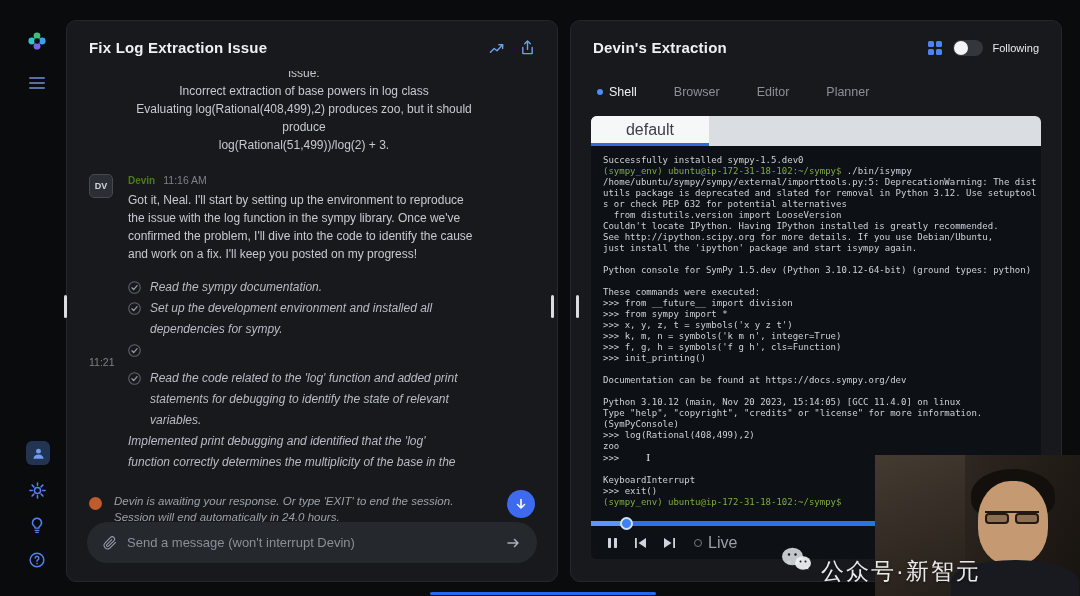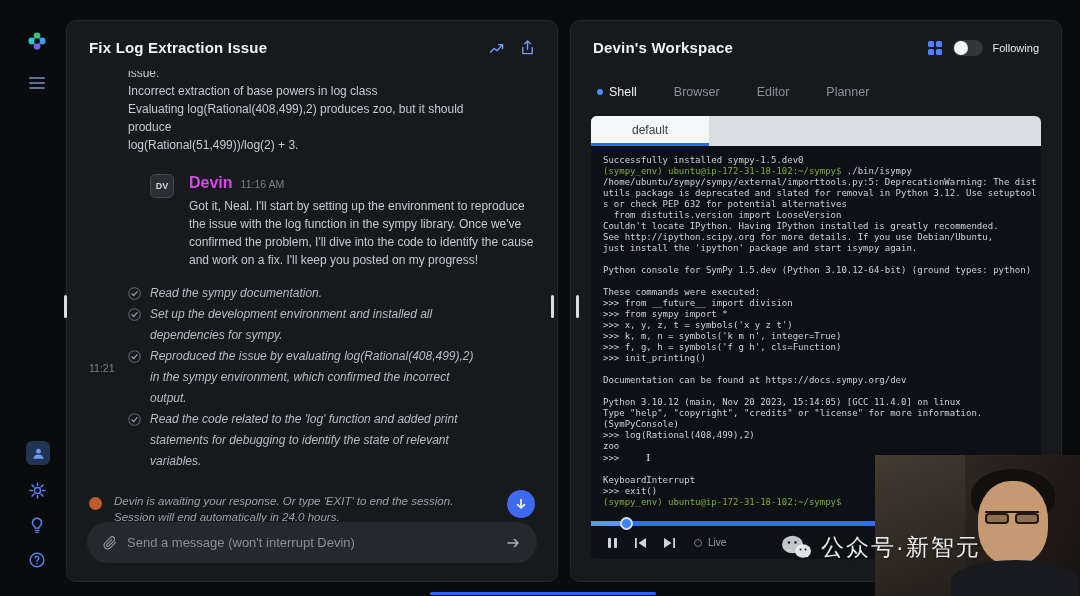--- a/index.html
+++ b/index.html
@@ -15,27 +15,27 @@
   .side-ic { position:absolute; left:26px; width:22px; height:22px; display:flex; align-items:center; justify-content:center; cursor:pointer; }
   .side-avatar { background:#223452; border-radius:6px; width:24px; height:24px; }
   
   .panel { position:absolute; top:20px; width:492px; height:562px; background:#17191d; border:1px solid #24272c; border-radius:10px; }
   .panel h1 { font-size:15px; font-weight:bold; color:#eef0f3; letter-spacing:.2px; }
   
   .chat-panel { left:66px; }
   .chat-header { position:absolute; top:18px; left:22px; right:22px; display:flex; align-items:center; }
   .chat-header-icons { margin-left:auto; display:flex; gap:14px; align-items:center; }
   .chat-body { position:absolute; top:50px; bottom:112px; left:22px; right:20px; overflow:hidden; font-size:12px; }
-  .issue-block { margin-left:39px; margin-top:-7px; line-height:18px; color:#c6cad1; width:352px; }
-  .msg-row { display:flex; margin-top:20px;justify-content:flex-end; }
+  .issue-block { margin-left:39px; margin-top:-7px; line-height:18px; color:#c6cad1; width:352px;text-align:center; }
+  .msg-row { display:flex; margin-top:20px; }
   .msg-avatar { width:24px; height:24px; border-radius:5px; background:#2b2e34; border:1px solid #44484f; color:#d2d6dc;
                 font-size:9px; font-weight:bold; display:flex; align-items:center; justify-content:center; flex:0 0 auto; }
   .msg-content { margin-left:15px; width:348px; }
   .msg-meta { display:flex; align-items:baseline; gap:8px; margin-bottom:5px; }
-  .msg-author { color:#d946ef; font-weight:bold; font-size:16px; }
+  .msg-author { color:#4d7c0f; font-weight:bold; font-size:10px; }
   .msg-time { color:#7c8189; font-size:10.5px; }
   .msg-text { line-height:18px; color:#c6cad1; }
   .checklist { margin-top:14px; }
   .check-row { display:flex; align-items:flex-start; }
   .check-time { width:39px; flex:0 0 auto; font-size:10.5px; color:#7c8189; padding-top:16px; }
   .check-ic { flex:0 0 auto; margin-top:4px; margin-right:9px; display:inline-flex; }
   .check-text { width:330px; line-height:21px; color:#b8bcc4;font-style:italic; }
   .awaiting { position:absolute; left:22px; right:22px; bottom:56px; display:flex; align-items:center; }
   .await-dot { width:13px; height:13px; border-radius:50%; background:#bf5b2d; flex:0 0 auto; margin-right:12px; }
   .await-text { font-style:italic; font-size:11.5px; line-height:16px; color:#9ba1a9; width:360px;margin-top:11px; }
@@ -51,50 +51,50 @@
   .toggle { width:30px; height:16px; border-radius:8px; background:#33363d; position:relative; cursor:pointer; }
   .toggle-knob { position:absolute; left:1px; top:1px; width:14px; height:14px; border-radius:50%; background:#f4f5f7; }
   .following { color:#e8eaee; font-size:11px; }
   .ws-tabs { position:absolute; top:64px; left:26px; display:flex; gap:37px; font-size:12.5px; }
   .ws-tab { color:#8b9097; cursor:pointer; display:flex; align-items:center; gap:6px; }
   .ws-tab.active { color:#eef0f3; }
   .tab-dot { width:6px; height:6px; border-radius:50%; background:#4c8dff; }
   .terminal-wrap { position:absolute; top:95px; left:20px; right:20px; bottom:22px; border-radius:6px; overflow:hidden;
                    display:flex; flex-direction:column; background:#0d1014; }
   .term-tabbar { height:30px; background:#dadde1; flex:0 0 auto; display:flex; }
-  .term-tab { width:118px; background:#f6f7f8; border-bottom:3px solid #2e6be6; color:#3a3f45; font-size:12px;
+  .term-tab { width:118px; background:#f6f7f8; border-bottom:3px solid #2e6be6; color:#3a3f45; font-size:16px;
               display:flex; align-items:center; justify-content:center; cursor:pointer; }
   .terminal-body { flex:1 1 auto; padding:9px 12px; font-family:"DejaVu Sans Mono", monospace; font-size:9px;
                    line-height:11px; white-space:pre; overflow:hidden; }
   .t-p { color:#ced2d9;margin-top:16px; }
   .t-g { color:#7fae3e; }
   .t-cursor { color:#e9ebee; font-family:"DejaVu Serif", serif; font-size:10px; }
   .progress { height:5px; flex:0 0 auto; background:#2f6fed; position:relative; cursor:pointer; }
   .progress-fill { height:100%; background:#5c95ff; width:8%; position:relative; }
   .progress-knob { position:absolute; right:-6px; top:-4px; width:13px; height:13px; border-radius:50%; background:#3b82f6;
                    border:2px solid #cfe0ff; }
   .term-controls { height:33px; flex:0 0 auto; display:flex; align-items:center; padding:0 16px; gap:16px; background:#0d1014; }
   .ctrl-btn { display:flex; align-items:center; cursor:pointer; }
   .live { display:flex; align-items:center; gap:6px; margin-left:2px; cursor:pointer; }
   .live-dot { width:8px; height:8px; border-radius:50%; border:1.5px solid #757b83; }
-  .live-label { color:#9aa0a8; font-size:10px; }
+  .live-label { color:#9aa0a8; font-size:16px; }
   
   .scroll-hint { position:absolute; width:3px; height:23px; border-radius:2px; background:#f2f3f5; opacity:.9; }
   
   .webcam { position:absolute; left:875px; top:455px; width:205px; height:141px; overflow:hidden;
             background:linear-gradient(115deg,#3d342b 0%,#2a231d 45%,#17130f 100%); }
   .wc-shade { position:absolute; left:0; top:0; width:90px; height:141px; background:linear-gradient(180deg,#4a4036,#241f19); opacity:.55; }
   .wc-hair { position:absolute; left:96px; top:14px; width:84px; height:52px; background:#120f0c; border-radius:50% 50% 40% 40%; }
   .wc-head { position:absolute; left:103px; top:26px; width:70px; height:84px; background:#c59a72; border-radius:46% 46% 44% 44%; }
   .wc-glasses { position:absolute; left:110px; top:56px; width:54px; height:13px; border-top:2px solid #221a12; display:flex; gap:6px; }
   .wc-glasses span { flex:1; height:11px; border:2px solid #221a12; border-radius:4px; background:rgba(40,32,24,.35); }
   .wc-body { position:absolute; left:76px; bottom:-6px; width:128px; height:42px; background:#181a1f; border-radius:50% 50% 0 0; }
   
   .watermark { position:absolute; left:780px; top:532px; display:flex; align-items:center; gap:9px; z-index:5; }
-  .watermark-text { color:rgba(245,246,248,.95); font-size:23px; letter-spacing:2px; text-shadow:0 1px 3px rgba(0,0,0,.5); }
+  .watermark-text { color:rgba(245,246,248,.95); font-size:23px; letter-spacing:2px; text-shadow:0 1px 3px rgba(0,0,0,.5);margin-top:24px; }
   
   .video-scrubber { position:absolute; left:430px; top:592px; width:226px; height:3px; background:#2966f5; border-radius:2px; }
 </style>
 </head>
 <body>
 
 <nav class="sidebar">
   <div class="side-ic" style="top:30px;">
     <svg width="20" height="20" viewBox="0 0 20 20">
       <circle cx="10" cy="4.8" r="3.4" fill="#39c27a"></circle>
@@ -199,21 +199,20 @@
           <span class="check-text">Set up the development environment and installed all dependencies for sympy.</span>
         </div>
         <div class="check-row">
           <span class="check-time">11:21</span>
           <span class="check-ic">
             <svg width="13" height="13" viewBox="0 0 14 14">
               <circle cx="7" cy="7" r="6.2" fill="none" stroke="#5c6269" stroke-width="1.2"></circle>
               <path d="M4.2 7.3l1.9 1.9 3.7-4.2" fill="none" stroke="#9aa0a8" stroke-width="1.3" stroke-linecap="round" stroke-linejoin="round"></path>
             </svg>
           </span>
-          <span class="check-text">Reproduced the issue by evaluating log(Rational(408,499),2) in the sympy environment, which confirmed the incorrect output.</span>
         </div>
         <div class="check-row">
           <span class="check-time"></span>
           <span class="check-ic">
             <svg width="13" height="13" viewBox="0 0 14 14">
               <circle cx="7" cy="7" r="6.2" fill="none" stroke="#5c6269" stroke-width="1.2"></circle>
               <path d="M4.2 7.3l1.9 1.9 3.7-4.2" fill="none" stroke="#9aa0a8" stroke-width="1.3" stroke-linecap="round" stroke-linejoin="round"></path>
             </svg>
           </span>
           <span class="check-text">Read the code related to the 'log' function and added print statements for debugging to identify the state of relevant variables.</span>
@@ -245,21 +244,21 @@
     <span style="display:inline-flex;cursor:pointer;">
       <svg width="15" height="12" viewBox="0 0 14 12" fill="none" stroke="#aab0b8" stroke-width="1.5" stroke-linecap="round" stroke-linejoin="round">
         <path d="M1.5 6h10M8 2.5L11.5 6 8 9.5"></path>
       </svg>
     </span>
   </div>
 </section>
 
 <section class="panel ws-panel">
   <header class="ws-header">
-    <h1>Devin's Workspace</h1>
+    <h1>Devin's Extraction</h1>
     <div class="ws-controls">
       <span style="display:inline-flex;cursor:pointer;">
         <svg width="16" height="16" viewBox="0 0 16 16" fill="#4f80f7">
           <rect x="1" y="1" width="6" height="6" rx="1.5"></rect>
             <rect x="9" y="1" width="6" height="6" rx="1.5"></rect>
           <rect x="1" y="9" width="6" height="6" rx="1.5"></rect>
             <rect x="9" y="9" width="6" height="6" rx="1.5"></rect>
         </svg>
       </span>
       <span class="toggle">

